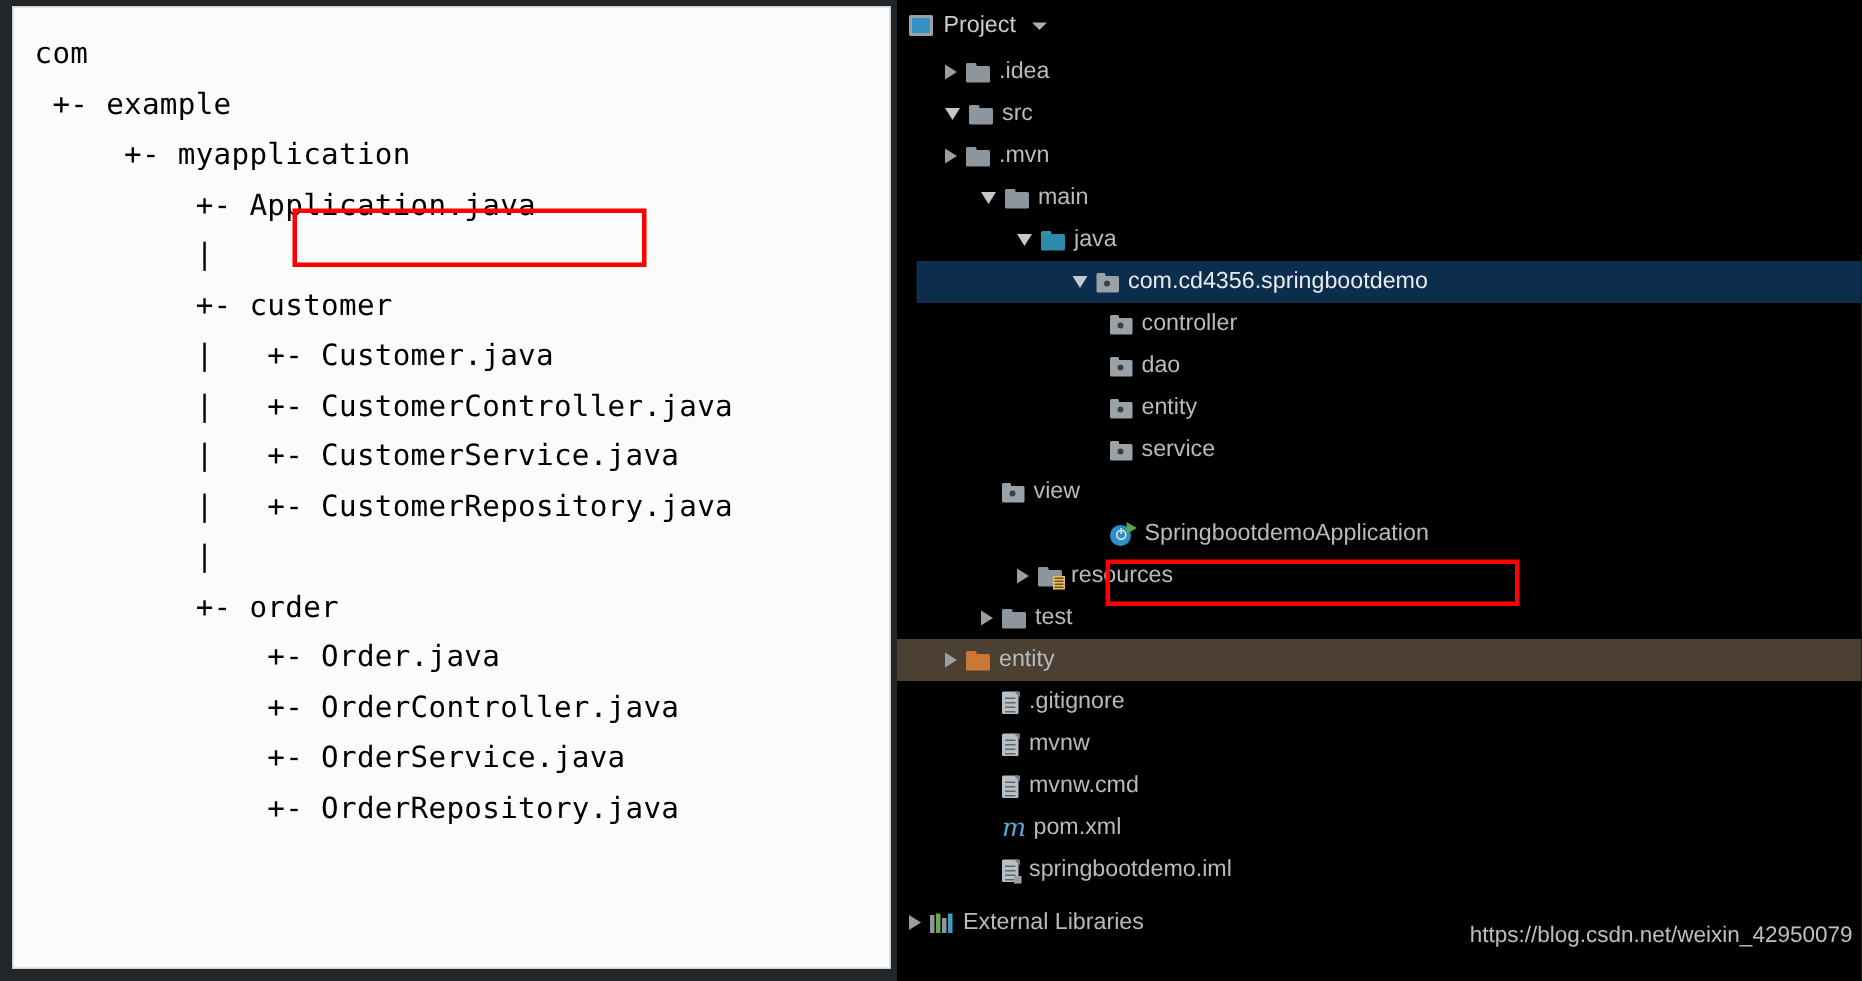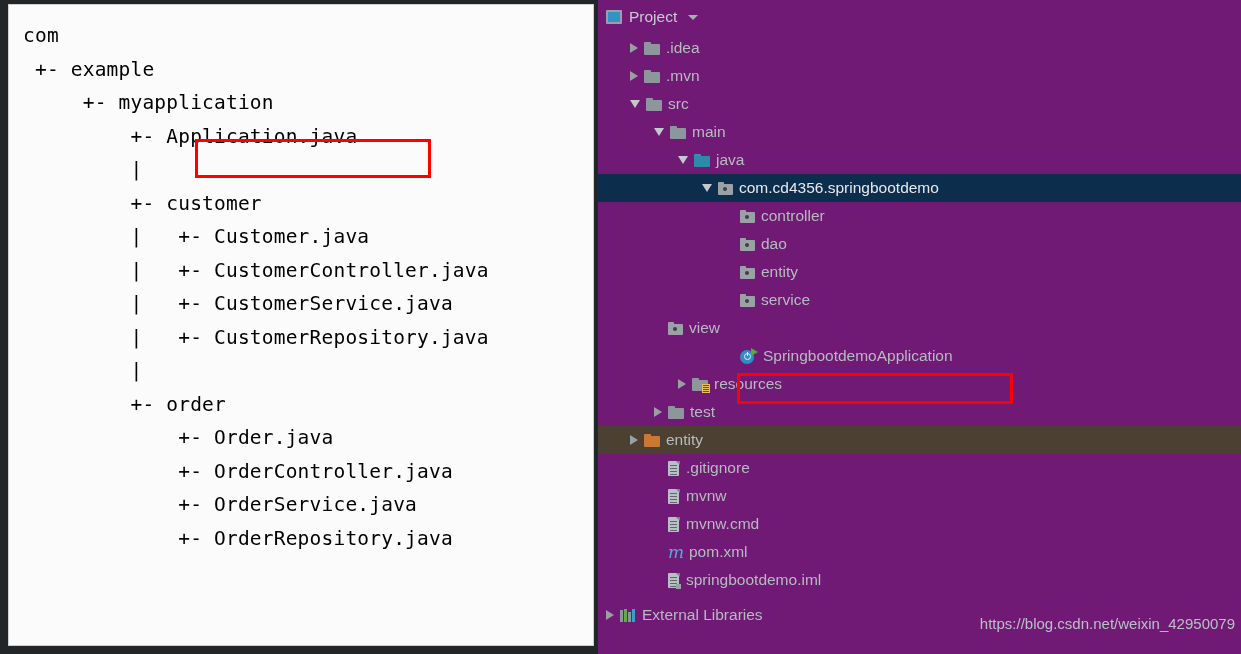--- a/index.html
+++ b/index.html
@@ -36,21 +36,21 @@
     left: 186px; top: 134px;
     width: 236px; height: 39px;
     border: 3px solid #f00;
     pointer-events: none;
   }
 
   
   #ide-panel {
     position: absolute; left: 598px; top: 0;
     width: 643px; height: 654px;
-    background: #701a75;
+    background: #000000;
     color: #a9b0b5;
     font-size: 15.5px;
   }
   #ide-toolbar {
     position: relative;
     height: 34px;
     display: flex; align-items: center;
     padding-left: 8px;
   }
   .project-icon {
@@ -73,21 +73,21 @@
   }
 
   #tree { position: relative; }
   .row {
     position: relative;
     height: 28px;
     display: flex; align-items: center;
     white-space: nowrap;
     color: #b6bbbf;
   }
-  .row.selected { background: #0d2d4d; }
+  .row.selected { background: #0d2d4d; margin-left: 13px; }
   .row.excluded { background: #4b4031; }
   .arrow {
     width: 0; height: 0; flex: none;
     margin-right: 6px;
   }
   .arrow.right {
     border-top: 5.5px solid transparent;
     border-bottom: 5.5px solid transparent;
     border-left: 8px solid #9a9fa3;
   }
@@ -252,34 +252,34 @@
     <div id="tree">
         <div class="row" style="padding-left: 32px;">
           <span class="arrow right"></span>
           <span class="ic ic-folder">
             <span class="tab"></span>
             <span class="body"></span>
           </span>
           <span class="label">.idea</span>
         </div>
         <div class="row" style="padding-left: 32px;">
+          <span class="arrow down"></span>
+          <span class="ic ic-folder">
+            <span class="tab"></span>
+            <span class="body"></span>
+          </span>
+          <span class="label">src</span>
+        </div>
+        <div class="row" style="padding-left: 32px;">
           <span class="arrow right"></span>
           <span class="ic ic-folder">
             <span class="tab"></span>
             <span class="body"></span>
           </span>
           <span class="label">.mvn</span>
-        </div>
-        <div class="row" style="padding-left: 32px;">
-          <span class="arrow down"></span>
-          <span class="ic ic-folder">
-            <span class="tab"></span>
-            <span class="body"></span>
-          </span>
-          <span class="label">src</span>
         </div>
         <div class="row" style="padding-left: 56px;">
           <span class="arrow down"></span>
           <span class="ic ic-folder">
             <span class="tab"></span>
             <span class="body"></span>
           </span>
           <span class="label">main</span>
         </div>
         <div class="row" style="padding-left: 80px;">

